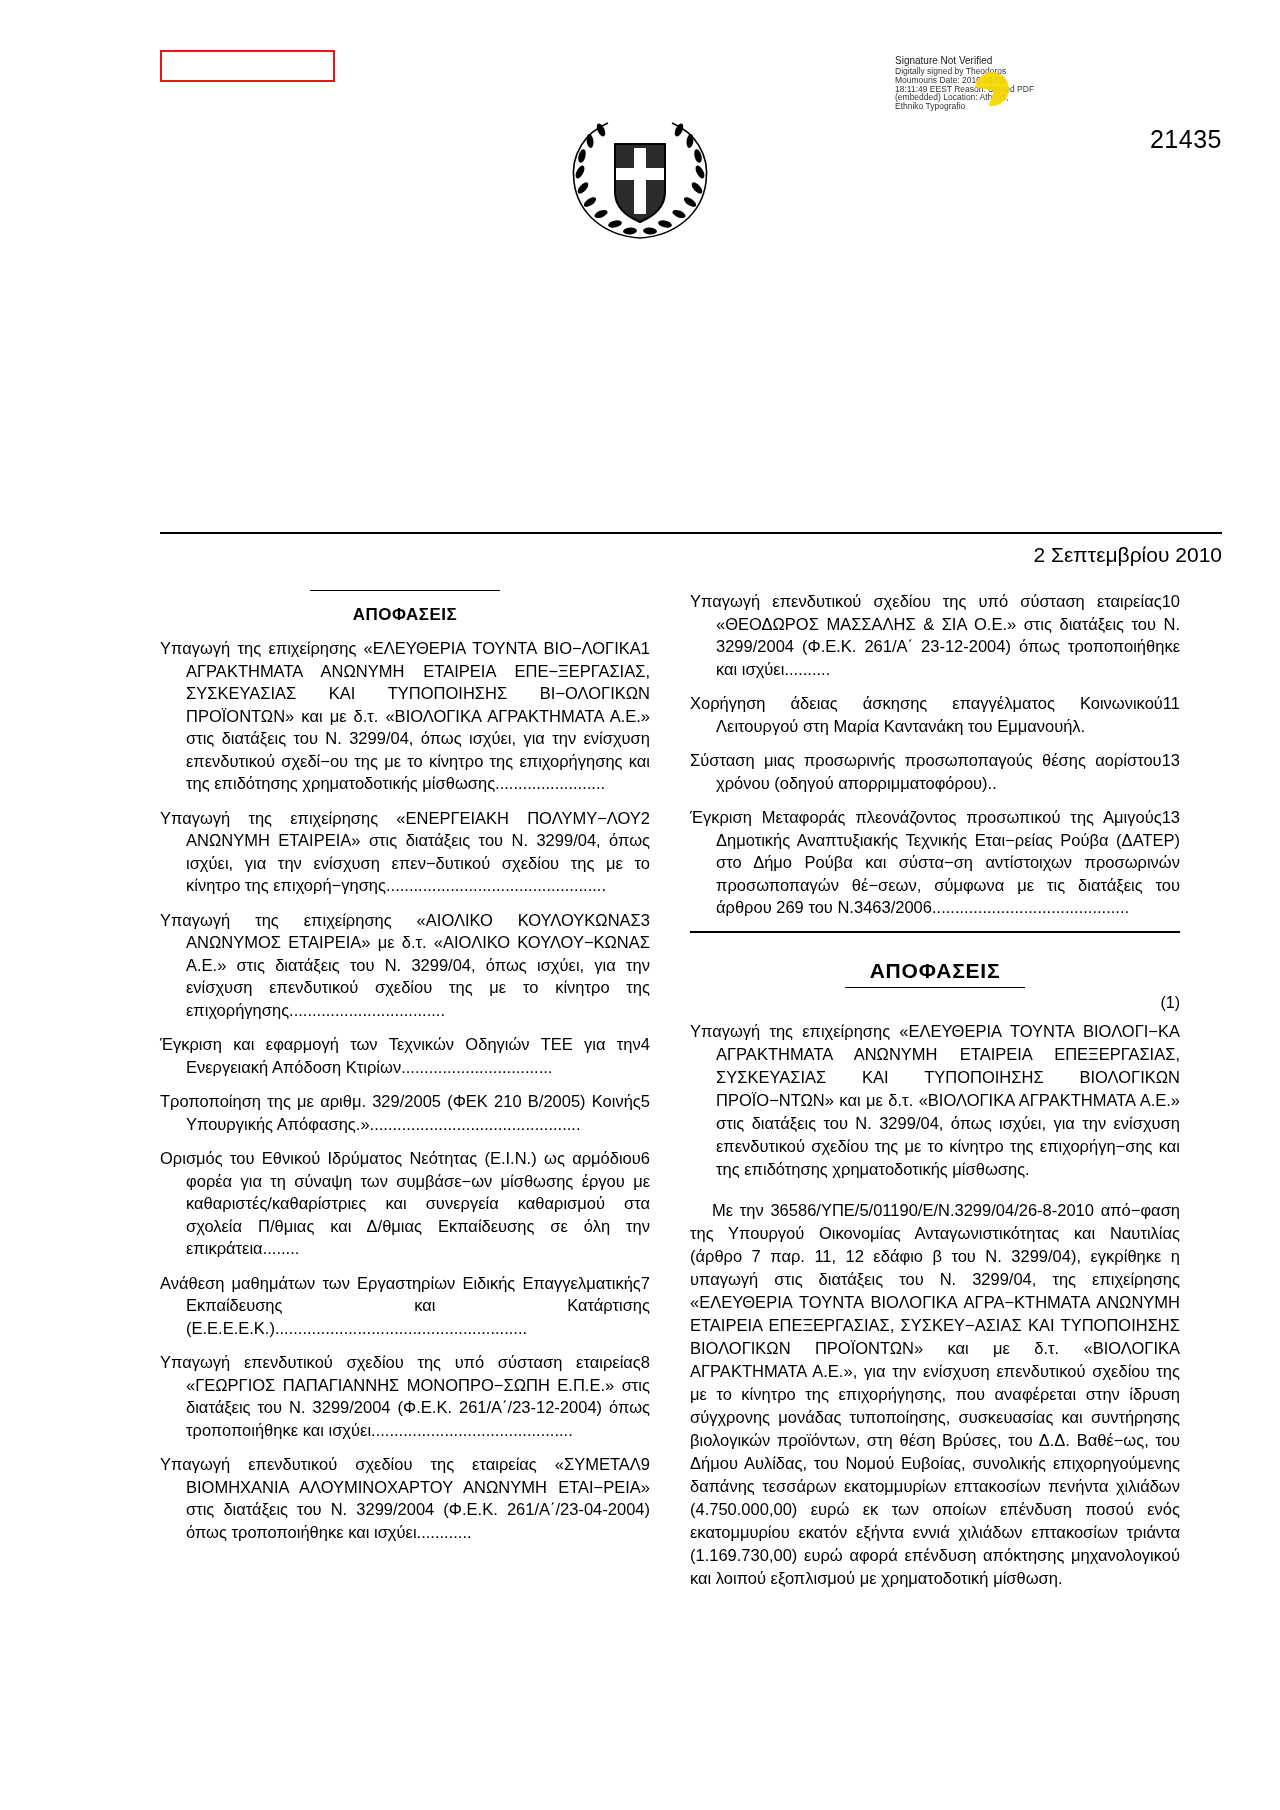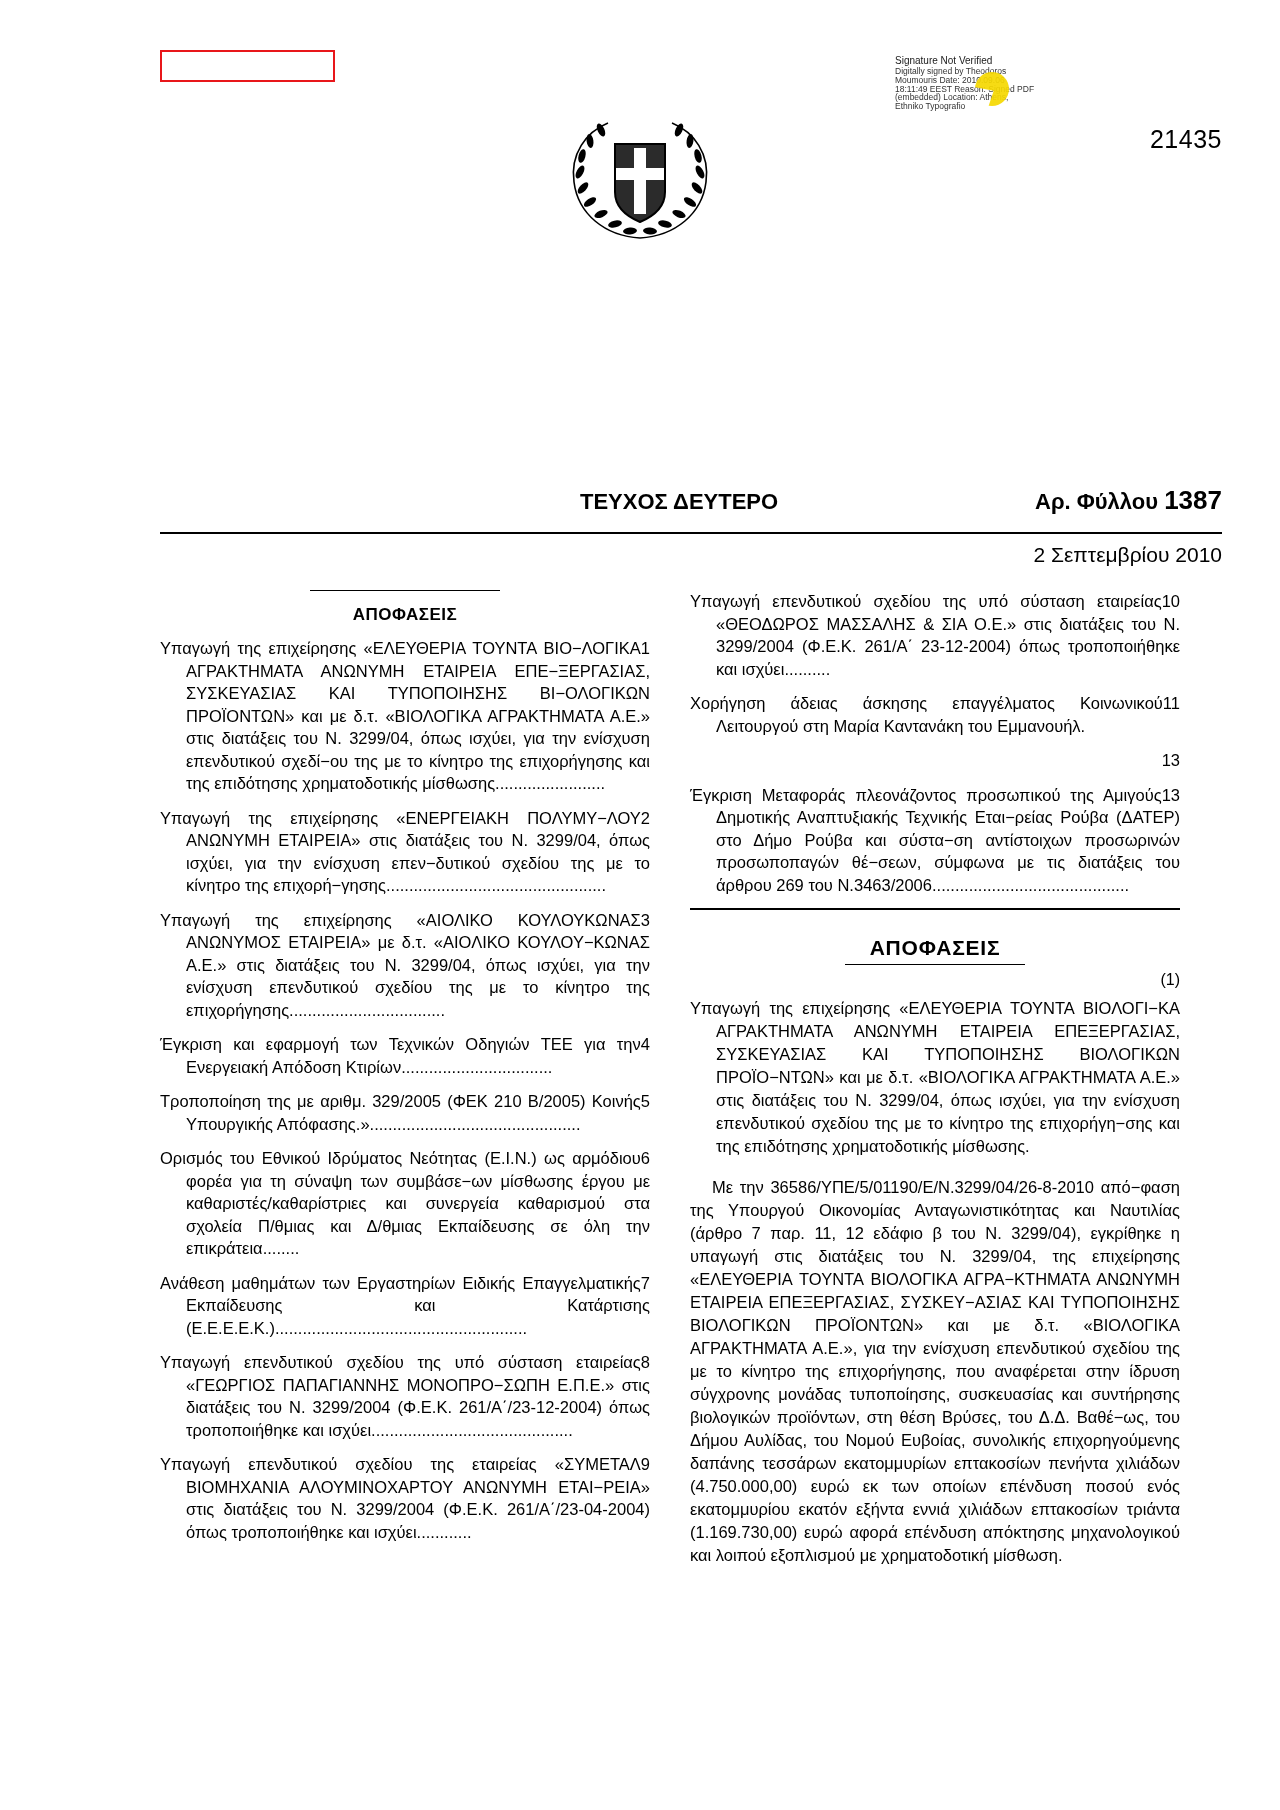--- a/index.html
+++ b/index.html
@@ -283,27 +283,20 @@
           <ellipse cx="119" cy="20" rx="7" ry="3.4" transform="rotate(115 119 20)"></ellipse>
         </g>
       </g>
 
       <path d="M55 34 H105 V82 C105 98 92 107 80 112 C68 107 55 98 55 82 Z" fill="#2b2b2b" stroke="#000" stroke-width="2"></path>
       <path d="M74 38 H86 V58 H104 V70 H86 V104 H74 V70 H56 V58 H74 Z" fill="#ffffff"></path>
     </svg>
   </div>
 
 
-  <div class="issue-row">
-    <div class="issue-left">ΤΕΥΧΟΣ ΔΕΥΤΕΡΟ</div>
-    <div>
-      <span>Αρ. Φύλλου</span>
-      <span class="issue-no-value">1387</span>
-    </div>
-  </div>
 
   <div class="rule"></div>
   <div class="issue-date">2 Σεπτεμβρίου 2010</div>
 
   <div class="columns">
 
     <div class="col col-left">
       <div class="contents-underline"></div>
       <div class="section-label">ΑΠΟΦΑΣΕΙΣ</div>
 
@@ -359,21 +352,21 @@
         <span class="body-indent"><span class="toc-text">Υπαγωγή επενδυτικού σχεδίου της υπό σύσταση εταιρείας «ΘΕΟΔΩΡΟΣ ΜΑΣΣΑΛΗΣ &amp; ΣΙΑ Ο.Ε.» στις διατάξεις του Ν. 3299/2004 (Φ.Ε.Κ. 261/Α΄ 23-12-2004) όπως τροποποιήθηκε και ισχύει.</span><span class="leader">.........</span></span>
       </div>
 
       <div class="toc-item">
         <span class="pg">11</span>
         <span class="body-indent"><span class="toc-text">Χορήγηση άδειας άσκησης επαγγέλματος Κοινωνικού Λειτουργού στη Μαρία Καντανάκη του Εμμανουήλ.</span><span class="leader">&nbsp;&nbsp;</span></span>
       </div>
 
       <div class="toc-item">
         <span class="pg">13</span>
-        <span class="body-indent"><span class="leader">&nbsp;&nbsp;</span></span>
+        <span class="body-indent"><span class="toc-text">Σύσταση μιας προσωρινής προσωποπαγούς θέσης αορίστου χρόνου (οδηγού απορριμματοφόρου)..</span><span class="leader">&nbsp;&nbsp;</span></span>
       </div>
 
       <div class="toc-item">
         <span class="pg">13</span>
         <span class="body-indent"><span class="toc-text">Έγκριση Μεταφοράς πλεονάζοντος προσωπικού της Αμιγούς Δημοτικής Αναπτυξιακής Τεχνικής Εται−ρείας Ρούβα (ΔΑΤΕΡ) στο Δήμο Ρούβα και σύστα−ση αντίστοιχων προσωρινών προσωποπαγών θέ−σεων, σύμφωνα με τις διατάξεις του άρθρου 269 του Ν.3463/2006.</span><span class="leader">..........................................</span></span>
       </div>
 
       <div class="hr-top-right"></div>
 
       <div class="apofaseis-head">ΑΠΟΦΑΣΕΙΣ</div>

